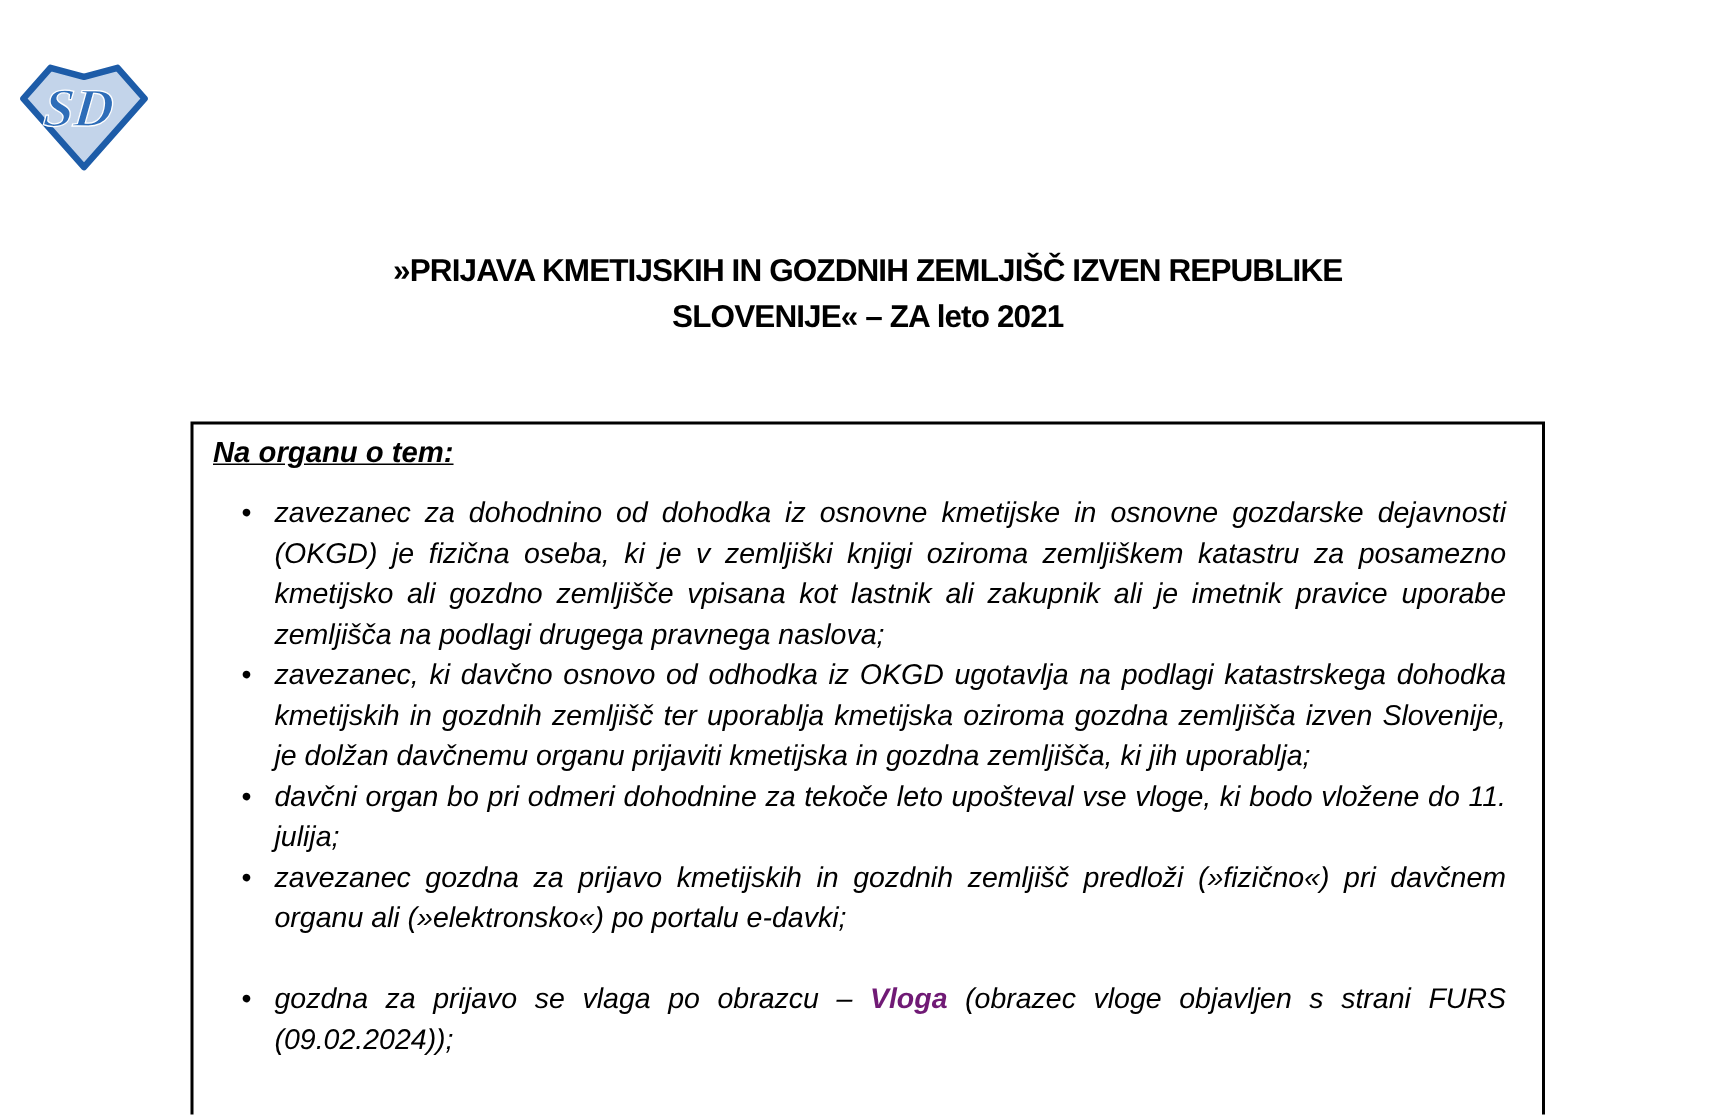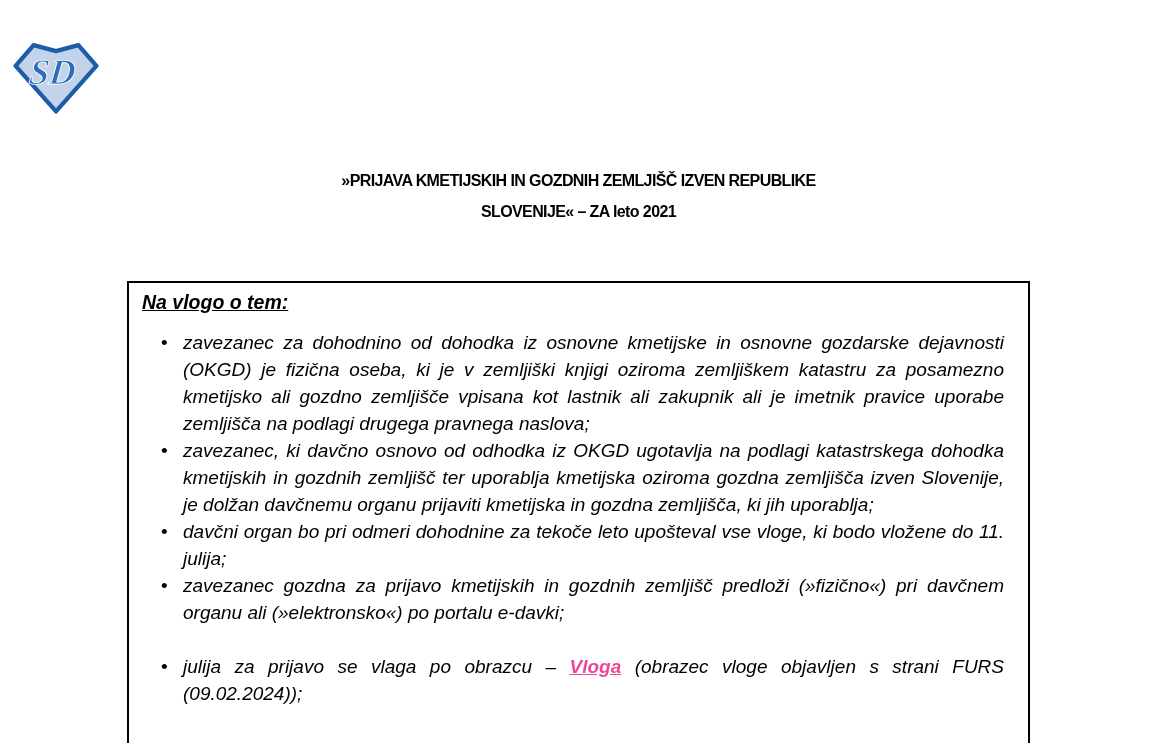--- a/index.html
+++ b/index.html
@@ -18,21 +18,21 @@
   .logo {
     position: absolute;
     left: 13px; top: 39px;
     width: 86px; height: 76px;
   }
   .doc-title {
     position: absolute;
     top: 165px; left: 0; right: 0;
     text-align: center;
     font-weight: bold;
-    font-size: 16px;
+    font-size: 21px;
     line-height: 31px;
     letter-spacing: -0.6px;
     color: #000000;
   }
   .info-box {
     position: absolute;
     left: 127px; top: 281px;
     width: 903px;
     height: 600px; 
     border: 2px solid #000000;
@@ -64,23 +64,22 @@
     position: absolute;
     left: 6px;
     top: 0;
     font-style: normal;
     font-size: 19px;
   }
   ul.bullet-list li.gap-before {
     margin-top: 27px;
   }
   a.doc-link {
-    color: #ec4899;
+    color: #701a75;
     font-weight: bold;
-    text-decoration: underline;
     cursor: pointer;
   }
 </style>
 </head>
 <body>
 
 <div class="page">
 
   <div class="logo">
     <svg viewBox="0 0 100 88" width="86" height="76">
@@ -88,25 +87,25 @@
       <text x="50" y="52" font-family="Liberation Serif, serif" font-size="42" font-weight="bold" font-style="italic" fill="#2e6db8" stroke="#ffffff" stroke-width="1" text-anchor="middle" transform="skewX(-6)">SD</text>
     </svg>
   </div>
 
   <div class="doc-title">
     <span style="display:block">»PRIJAVA KMETIJSKIH IN GOZDNIH ZEMLJIŠČ IZVEN REPUBLIKE</span>
     <span style="display:block">SLOVENIJE« – ZA leto 2021</span>
   </div>
 
   <div class="info-box">
-    <div class="box-heading">Na vlogo o tem:</div>
+    <div class="box-heading">Na organu o tem:</div>
     <ul class="bullet-list">
       <li>zavezanec za dohodnino od dohodka iz osnovne kmetijske in osnovne gozdarske dejavnosti (OKGD) je fizična oseba, ki je v zemljiški knjigi oziroma zemljiškem katastru za posamezno kmetijsko ali gozdno zemljišče vpisana kot lastnik ali zakupnik ali je imetnik pravice uporabe zemljišča na podlagi drugega pravnega naslova;</li>
       <li>zavezanec, ki davčno osnovo od odhodka iz OKGD ugotavlja na podlagi katastrskega dohodka kmetijskih in gozdnih zemljišč ter uporablja kmetijska oziroma gozdna zemljišča izven Slovenije, je dolžan davčnemu organu prijaviti kmetijska in gozdna zemljišča, ki jih uporablja;</li>
       <li>davčni organ bo pri odmeri dohodnine za tekoče leto upošteval vse vloge, ki bodo vložene do 11. julija;</li>
       <li>zavezanec gozdna za prijavo kmetijskih in gozdnih zemljišč predloži (»fizično«) pri davčnem organu ali (»elektronsko«) po portalu e-davki;</li>
       <li class="gap-before">
-        <span>julija za prijavo se vlaga po obrazcu – </span><a class="doc-link">Vloga</a><span> (obrazec vloge objavljen s strani FURS (09.02.2024));</span>
+        <span>gozdna za prijavo se vlaga po obrazcu – </span><a class="doc-link">Vloga</a><span> (obrazec vloge objavljen s strani FURS (09.02.2024));</span>
       </li>
     </ul>
   </div>
 
 </div>
 
 </body></html>

